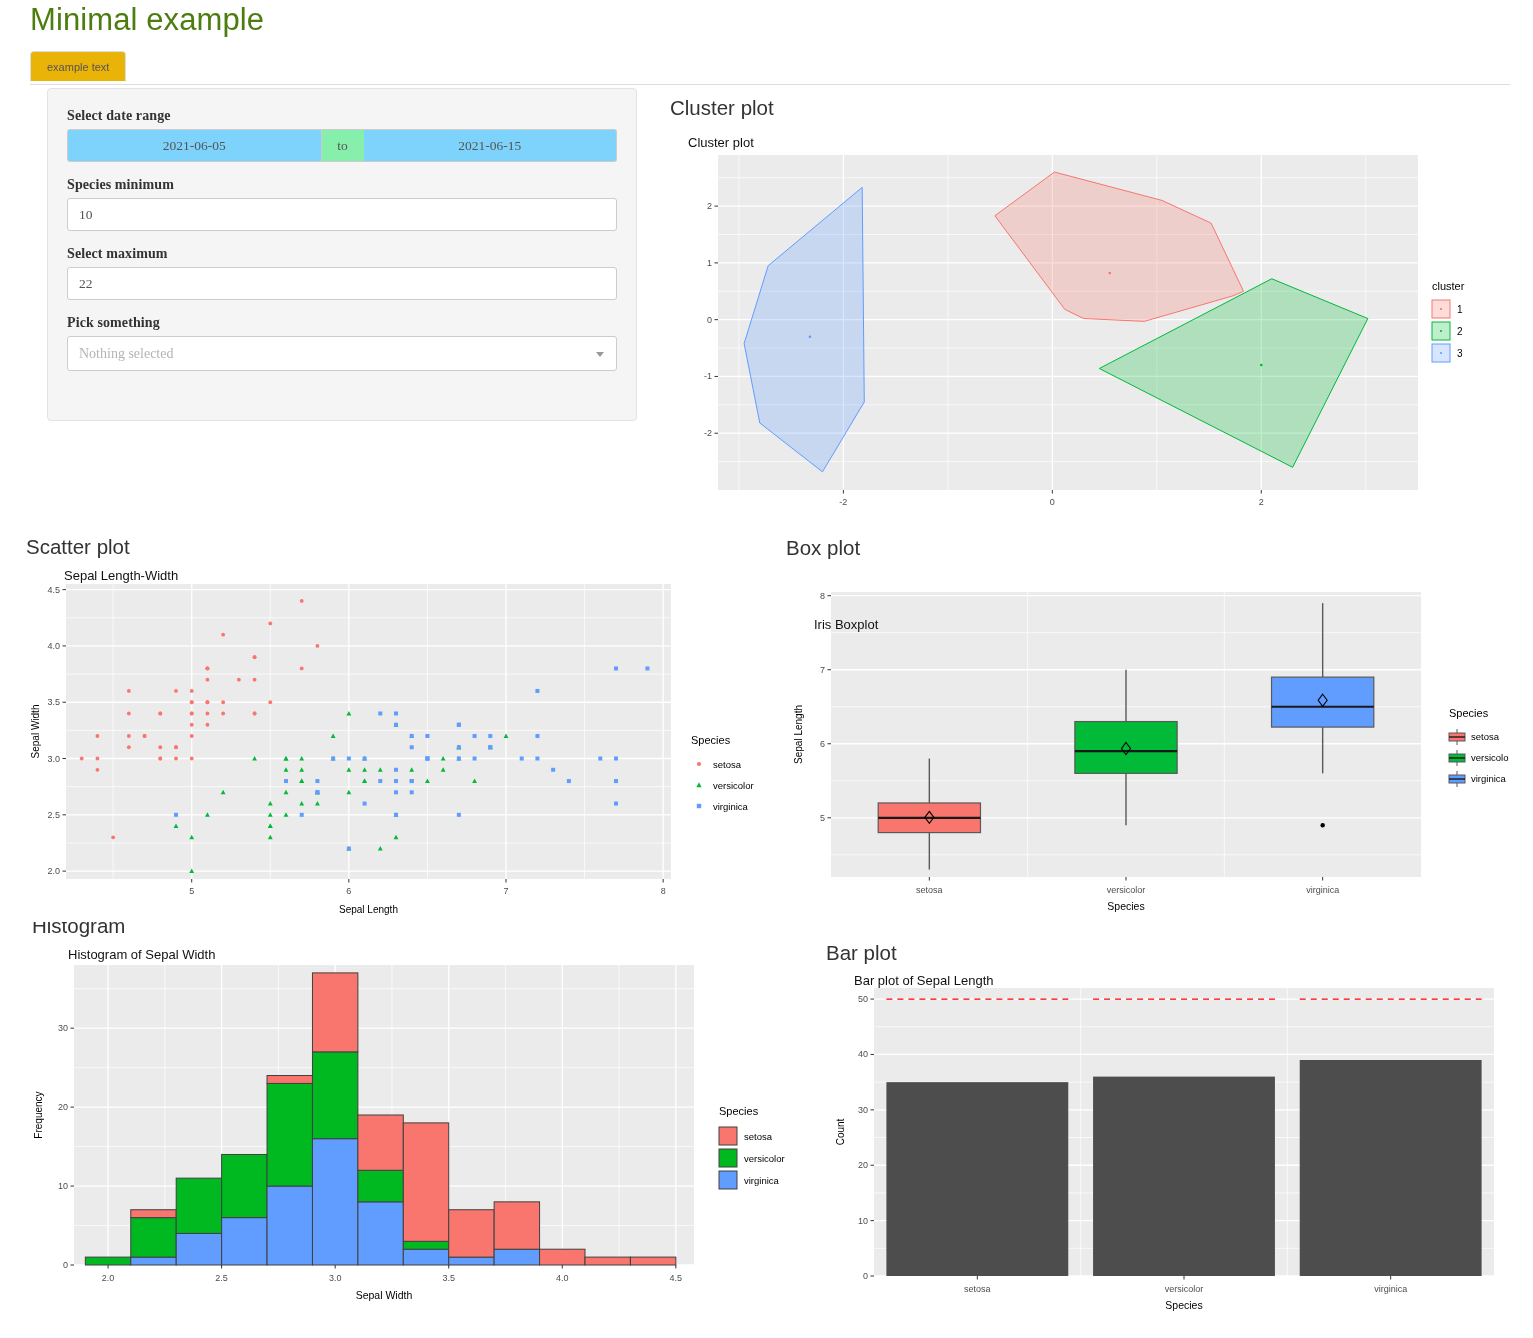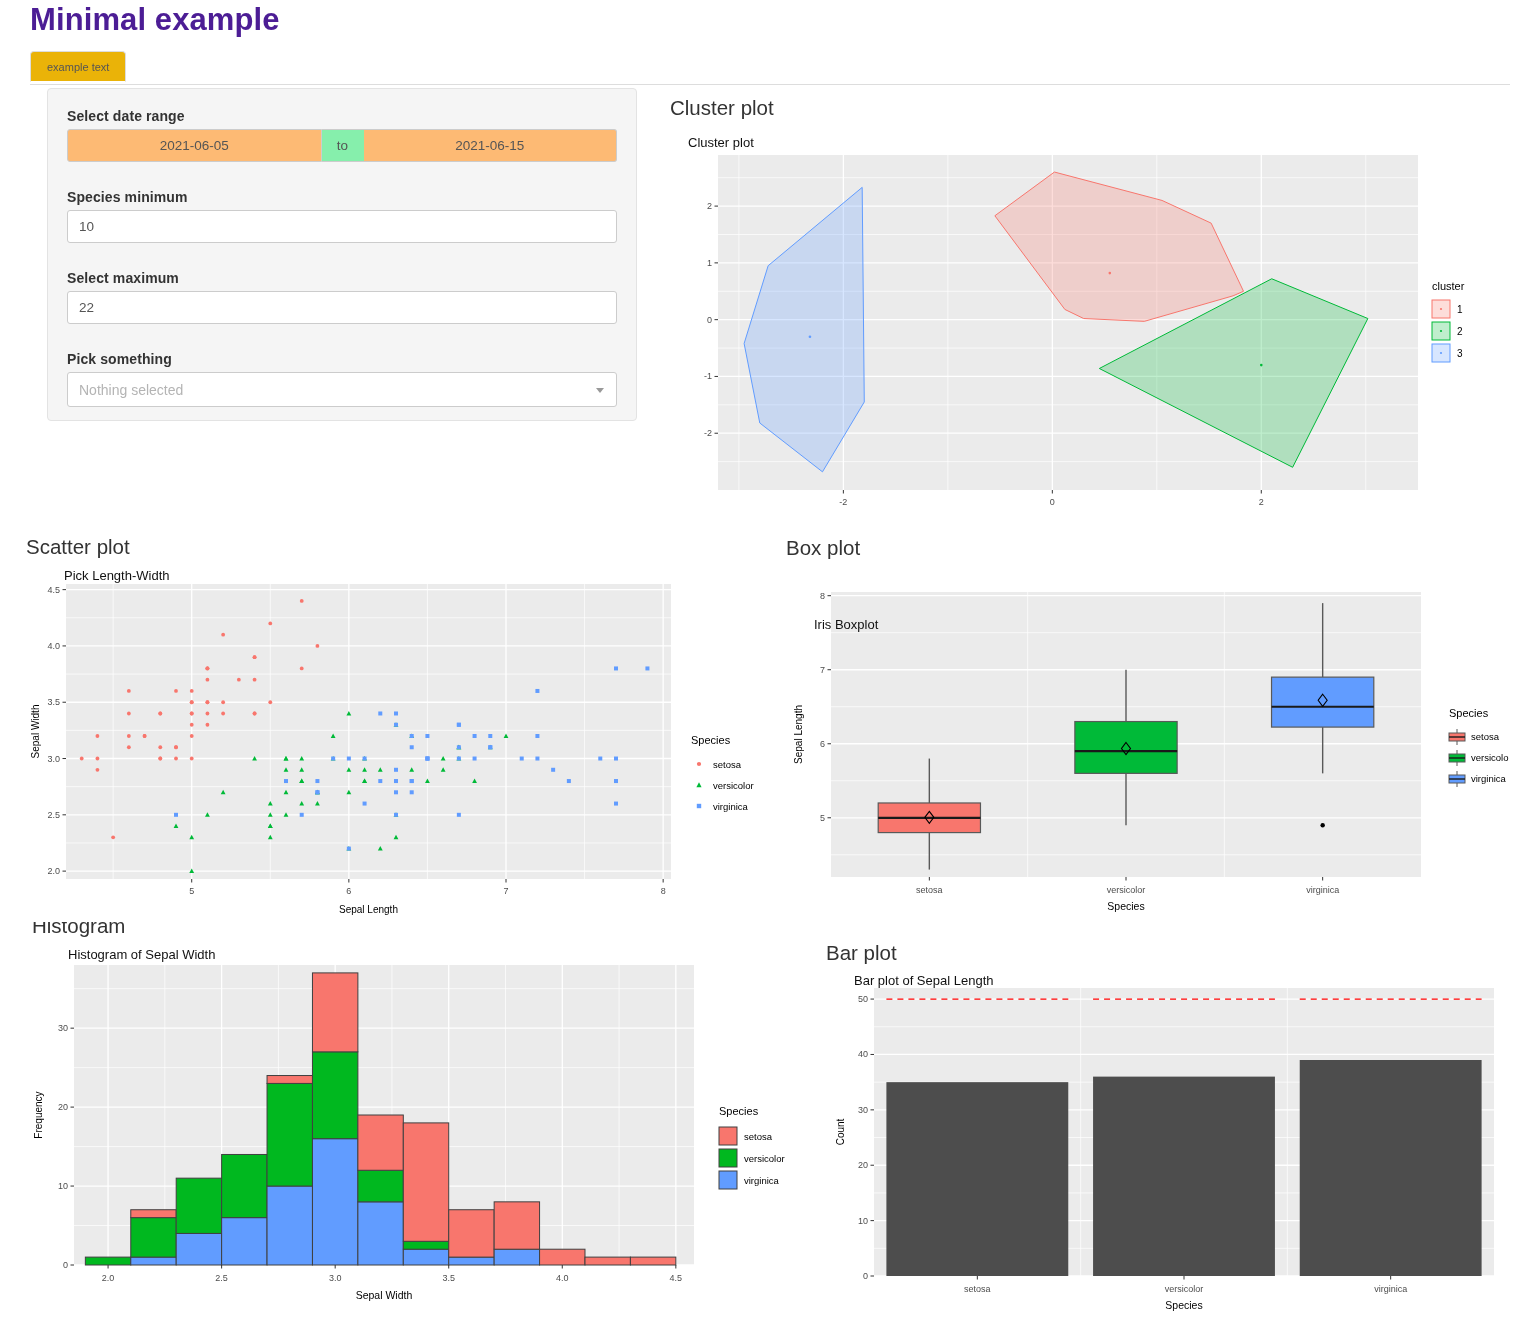--- a/index.html
+++ b/index.html
@@ -9,21 +9,21 @@
     background: #ffffff;
     font-family: "Liberation Sans", sans-serif;
     color: #333333;
     overflow: hidden;
   }
   .page { position: relative; width: 1533px; height: 1338px; }
 
   
   .app-title {
     position: absolute; left: 30px; top: 2px;
-    font-size: 31px; font-weight: 700; color: #4c1d95;
+    font-size: 31px; font-weight: 400; color: #4d7c0f;
     letter-spacing: .1px;
   }
 
   
   .tabs { position: absolute; left: 30px; top: 51px; width: 1480px; height: 34px; }
   .tab {
     display: inline-block; padding: 9px 16px 8px 16px;
     font-size: 11px; color: #555; background: #eab308;
     border: 1px solid #ddd; border-bottom: 1px solid #fff;
     border-radius: 4px 4px 0 0; position: relative; z-index: 3;
@@ -36,24 +36,24 @@
   
   .well {
     position: absolute; left: 47px; top: 88px; width: 590px; height: 333px;
     background: #f5f5f5; border: 1px solid #e3e3e3; border-radius: 4px;
     padding: 19px 19px;
   }
   .ctl-label {
     font-size: 14px; font-weight: bold; color: #333;
     margin: 0 0 5px 0; display: block; letter-spacing: .1px;
   }
-  .ctl-group { margin-bottom: 27px; }
+  .ctl-group { margin-bottom: 15px; font-family: Liberation Serif, serif; }
   .daterange { display: flex; width: 100%; height: 33px; }
   .dr-input {
-    flex: 1 1 0; height: 33px; border: 1px solid #ccc; background: #fdba74;
+    flex: 1 1 0; height: 33px; border: 1px solid #ccc; background: #7dd3fc;
     border-radius: 3px 0 0 3px; font-size: 13.5px; color: #555;
     text-align: center; line-height: 31px; outline: none; font-family: inherit;
   }
   .dr-input.right { border-radius: 0 3px 3px 0; border-left: none; }
   .dr-sep {
     width: 42px; height: 33px; background: #86efac; border: 1px solid #ccc;
     border-left: none; border-right: none; font-size: 13.5px; color: #555;
     text-align: center; line-height: 31px;
   }
   .num-input {
@@ -184,21 +184,21 @@
         <rect x="762" y="197" width="18" height="18" fill="#00BA38" fill-opacity="0.25" stroke="#00BA38" stroke-width="1"></rect>
         <circle cx="771" cy="206" r="1.1" fill="#00BA38"></circle>
         <text x="787" y="210" font-family="&quot;Liberation Sans&quot;, sans-serif" font-size="10" fill="#000" text-anchor="start">2</text>
         <rect x="762" y="219" width="18" height="18" fill="#619CFF" fill-opacity="0.25" stroke="#619CFF" stroke-width="1"></rect>
         <circle cx="771" cy="228" r="1.1" fill="#619CFF"></circle>
         <text x="787" y="232" font-family="&quot;Liberation Sans&quot;, sans-serif" font-size="10" fill="#000" text-anchor="start">3</text>
       </svg>
   </div>
 
   <div class="plot" style="left:26px; top:562px; width:760px; height:360px;">
-    <div class="plot-title" style="left:38px; top:6px;">Pick Length-Width</div>
+    <div class="plot-title" style="left:38px; top:6px;">Sepal Length-Width</div>
     <svg id="svg-scatter" width="760" height="360">
         <rect x="40" y="22" width="605" height="295" fill="#EBEBEB"></rect>
         <line x1="244.28571428571422" y1="22" x2="244.28571428571422" y2="317" stroke="#FFFFFF" stroke-width="0.7"></line>
         <line x1="401.42857142857133" y1="22" x2="401.42857142857133" y2="317" stroke="#FFFFFF" stroke-width="0.7"></line>
         <line x1="558.5714285714284" y1="22" x2="558.5714285714284" y2="317" stroke="#FFFFFF" stroke-width="0.7"></line>
         <line x1="87.14285714285711" y1="22" x2="87.14285714285711" y2="317" stroke="#FFFFFF" stroke-width="0.7"></line>
         <line x1="40" y1="280.96946564885496" x2="645" y2="280.96946564885496" stroke="#FFFFFF" stroke-width="0.7"></line>
         <line x1="40" y1="224.67175572519085" x2="645" y2="224.67175572519085" stroke="#FFFFFF" stroke-width="0.7"></line>
         <line x1="40" y1="168.37404580152673" x2="645" y2="168.37404580152673" stroke="#FFFFFF" stroke-width="0.7"></line>
         <line x1="40" y1="112.07633587786259" x2="645" y2="112.07633587786259" stroke="#FFFFFF" stroke-width="0.7"></line>

